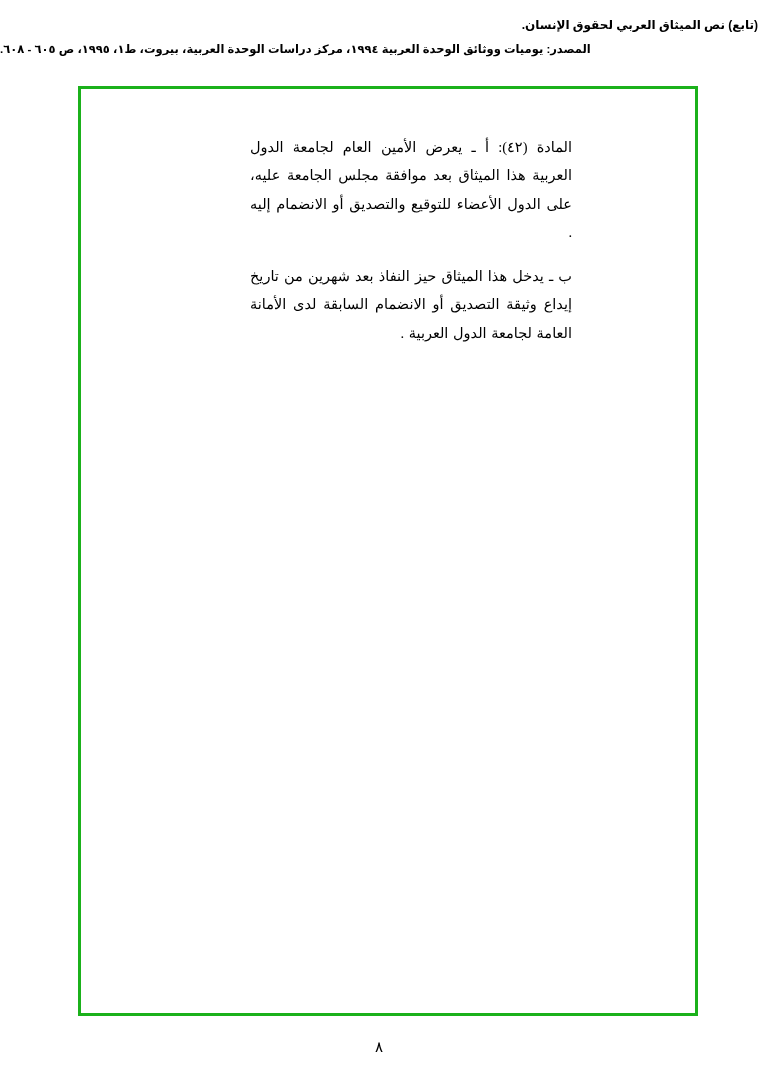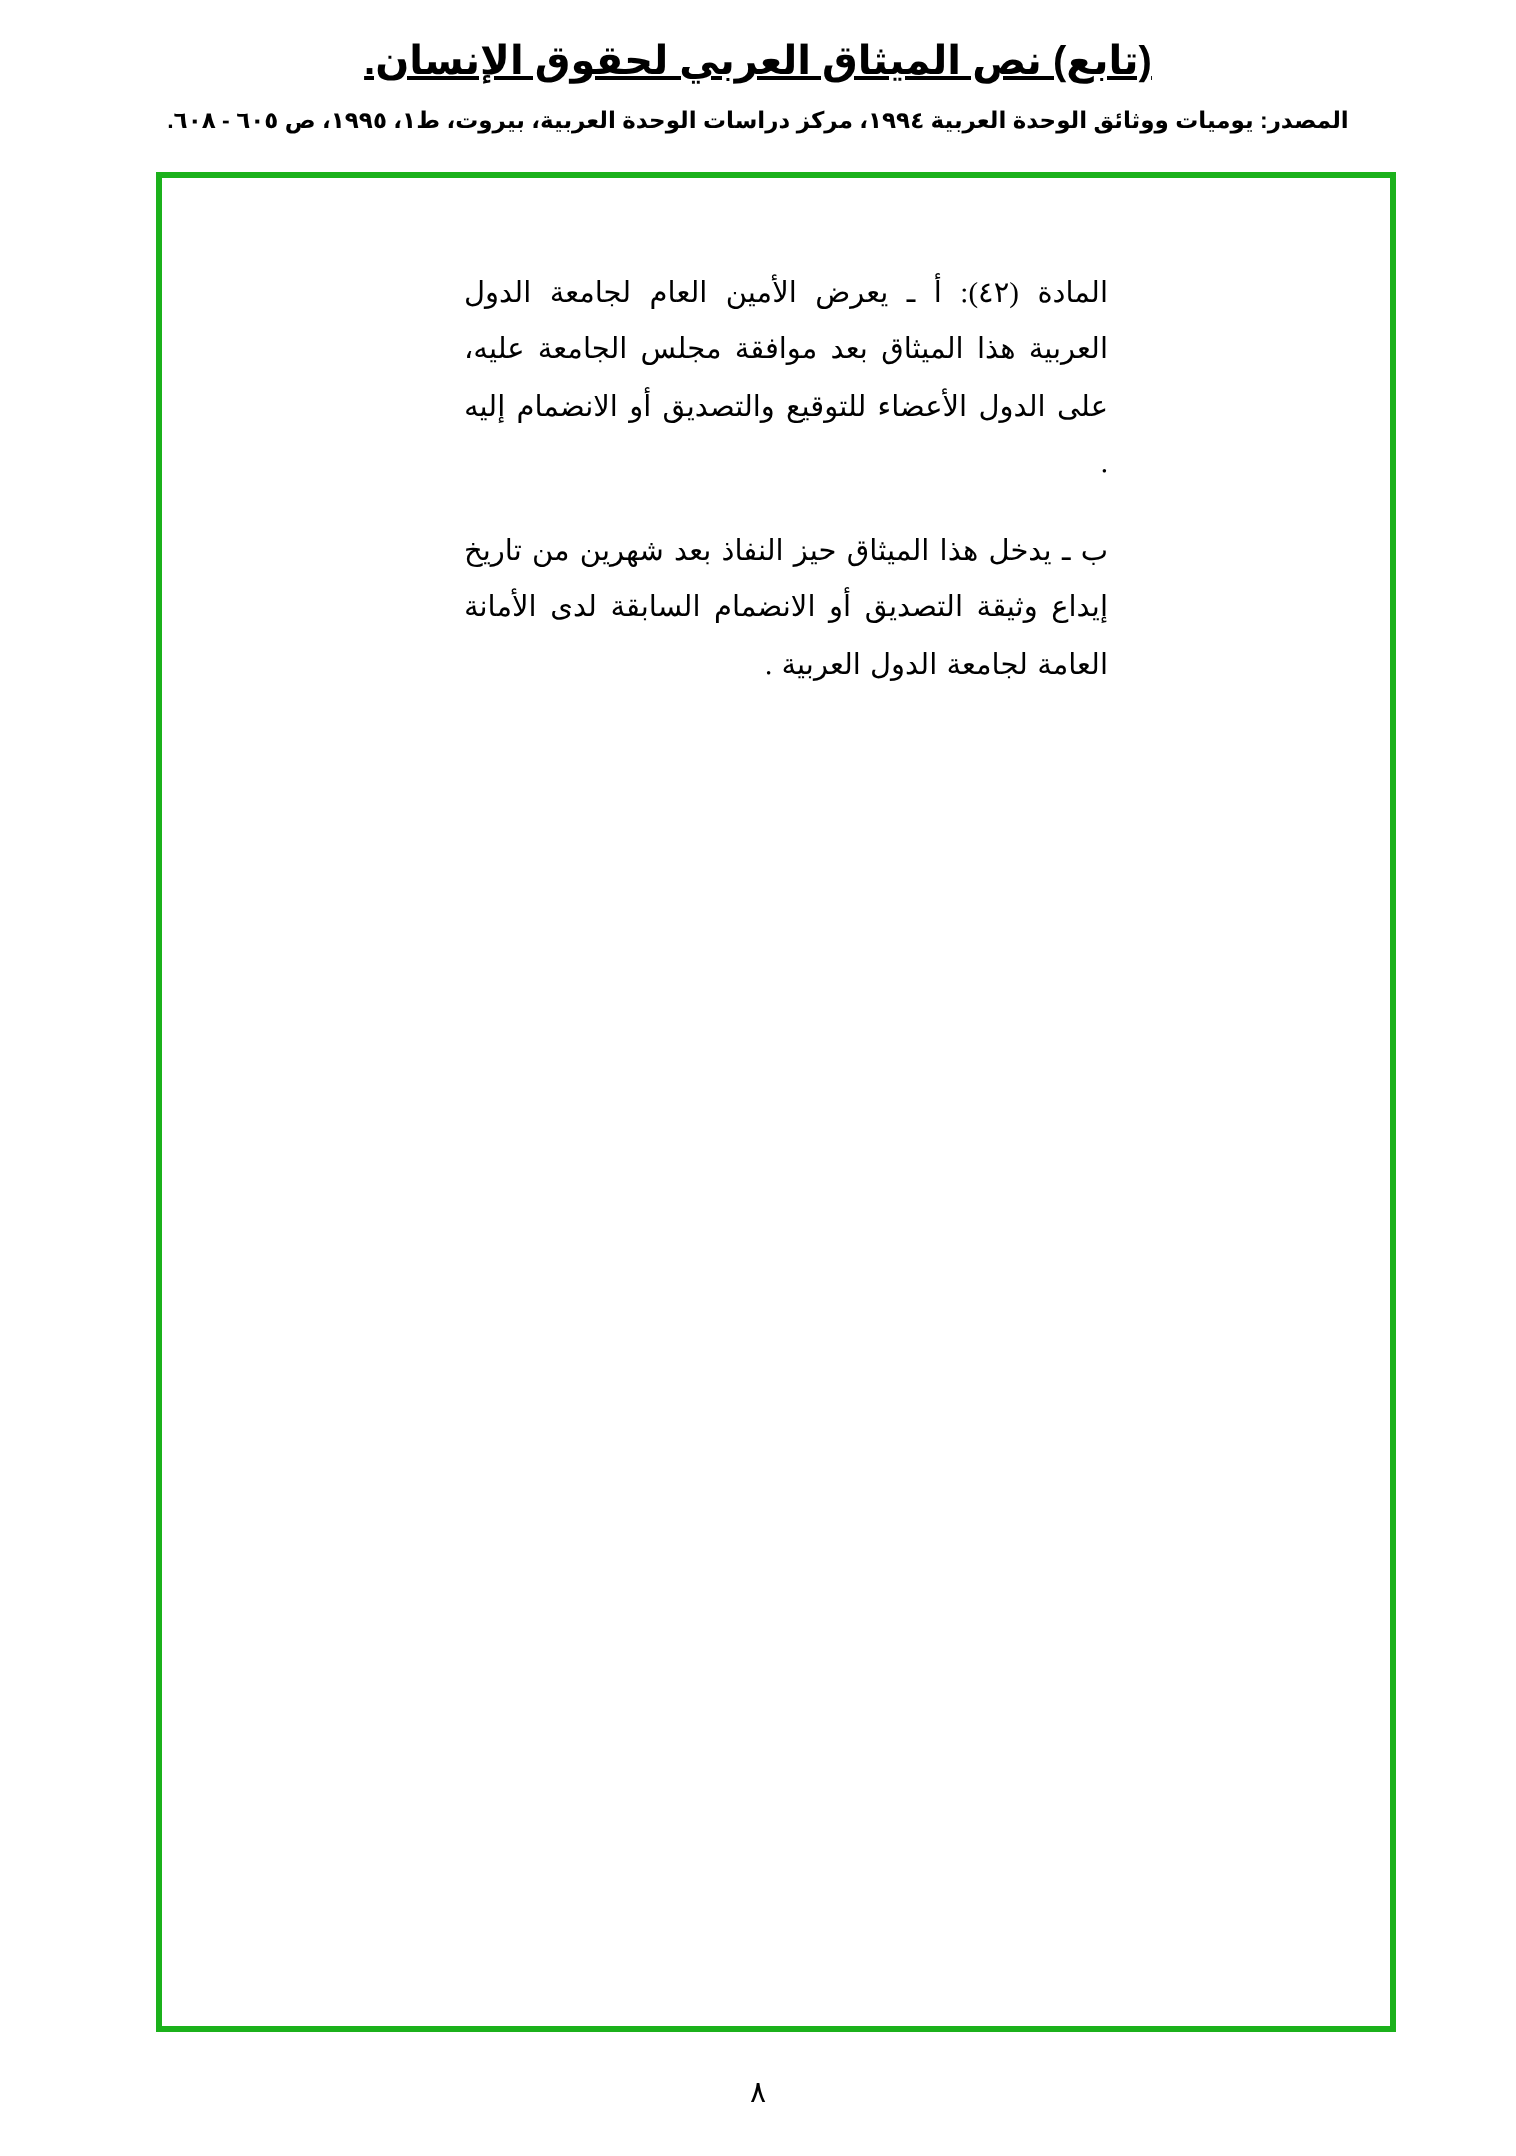--- a/index.html
+++ b/index.html
@@ -17,33 +17,31 @@
   }
 
   .page {
     width: 758px;
     height: 1078px;
     position: relative;
     box-sizing: border-box;
   }
 
   .doc-title {
-    text-align: center;
     font-family: "Liberation Sans", "DejaVu Sans", sans-serif;
     font-weight: bold;
-    font-size: 20px;
+    font-size: 12px;
     color: #000;
     margin: 0;
     padding-top: 18px;
     letter-spacing: 0;
-    text-decoration: underline;
   }
 
   .doc-source {
-    text-align: center;
+    text-align: left;
     font-family: "Liberation Sans", "DejaVu Sans", sans-serif;
     font-weight: bold;
     font-size: 11.5px;
     color: #000;
     margin: 0;
     padding-top: 10px;
   }
 
   .frame {
     position: absolute;
@@ -52,21 +50,21 @@
     width: 620px;
     height: 930px;
     border: 3px solid #1bb11b;
     box-sizing: border-box;
     background: #ffffff;
   }
 
   .content {
     position: absolute;
     top: 44px;
-    right: 141px;
+    right: 123px;
     width: 322px;
     text-align: justify;
     text-align-last: right;
     direction: rtl;
   }
 
   .para {
     font-family: "Liberation Serif", "DejaVu Serif", serif;
     font-size: 14.5px;
     line-height: 1.95;

